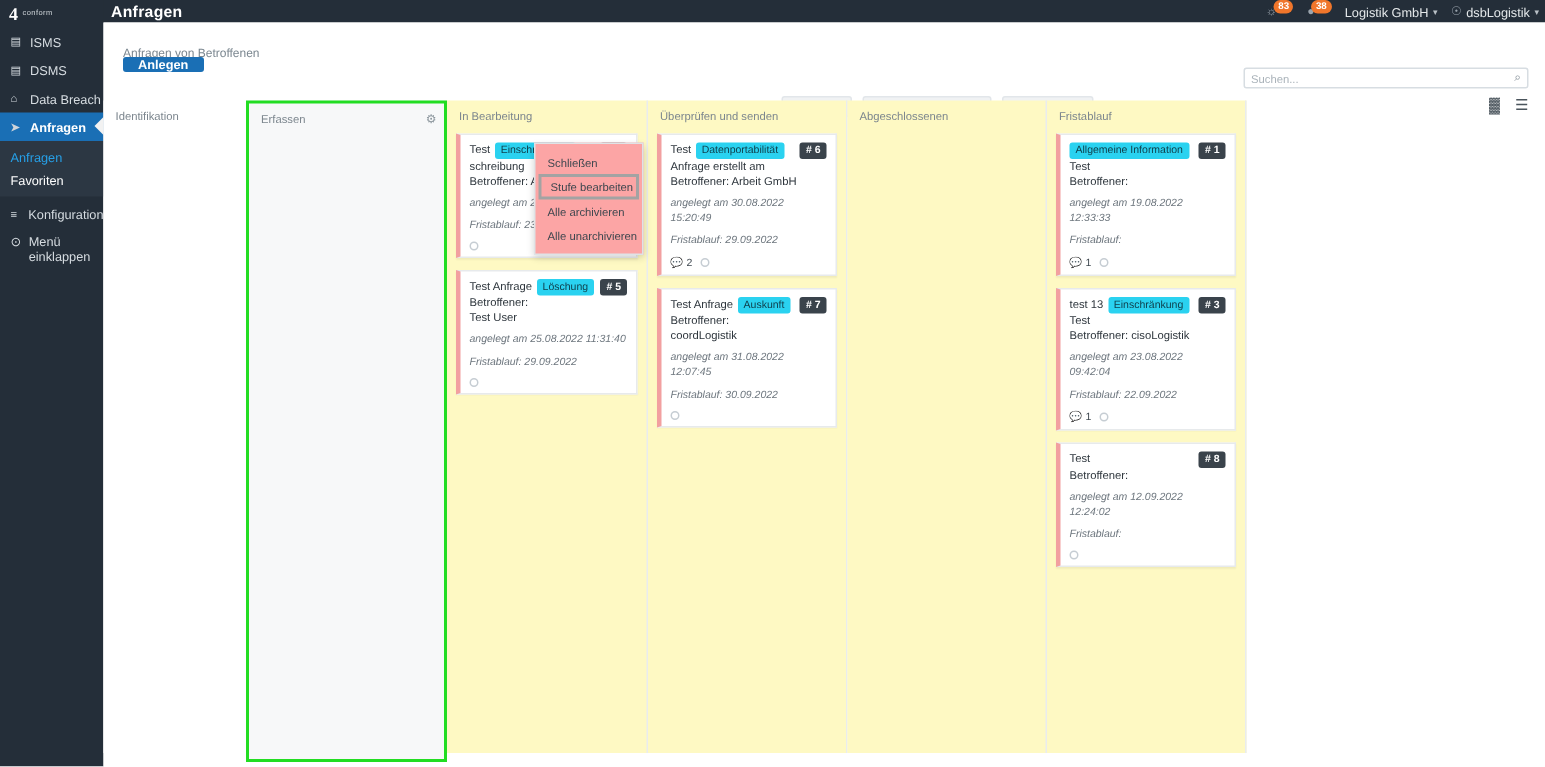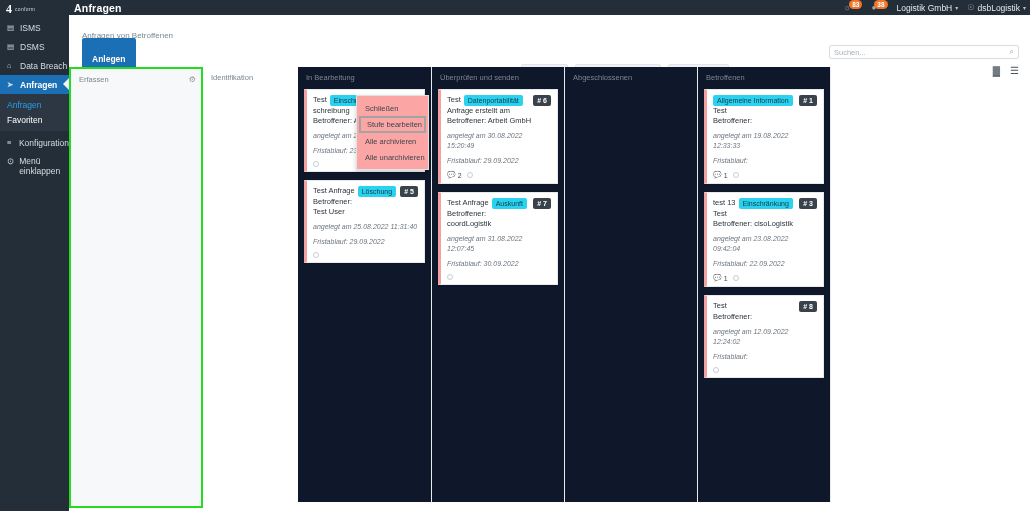--- a/index.html
+++ b/index.html
@@ -82,21 +82,21 @@
     position: absolute; left: 69px; top: 15px;
     width: 961px; height: 496px; background: #ffffff;
   }
   .crumbrow { height: 20px; display: flex; align-items: center; padding-left: 13px; }
   .crumb { font-size: 8px; color: #7b8790; margin-top: 20px; }
 
   .actionrow { position: relative; height: 29px; padding-left: 13px; }
   .btn-primary {
     position: absolute; left: 13px; top: 3px;
     background: #1a6fb5; color: #fff; border: none;
-    font-size: 8.5px; font-weight: bold; padding: 16px 10px;
+    font-size: 8.5px; font-weight: bold; padding: 0 10px;
     border-radius: 2px; cursor: pointer;
     font-family: "Liberation Sans", sans-serif;
   }
   .searchbox {
     position: absolute; right: 11px; top: 10px; width: 190px; height: 14px;
     border: 1px solid #d7dde2; background: #fff; border-radius: 2px;
     display: flex; align-items: center; padding: 0 4px;
   }
   .searchbox input {
     border: none; outline: none; flex: 1; font-size: 7.5px; color: #5b6771;
@@ -118,21 +118,21 @@
   }
   .vgroup { position: absolute; right: 11px; top: 0; display: flex; gap: 10px; }
   .vbtn { font-size: 10px; color: #4a545c; cursor: pointer; line-height: 14px; }
 
   
   .board {
     position: absolute; left: 0; top: 52px; width: 961px; height: 444px;
     display: flex;
   }
   .col {
-    position: relative; background: #0f172a; border-right: 1px solid #e9ecee;
+    position: relative; background: #fef9c3; border-right: 1px solid #e9ecee;
     height: 435px;
   }
   .col.identification { width: 95px; background: #ffffff; border-right: none; }
   .col.w1 { width: 134px; }
   .col.w2 { width: 133px; }
   .col.active-col {
     border: 2px solid #22dd22; background: #f7f8f9;
     height: 441px;
   }
   .col-head {
@@ -285,30 +285,30 @@
         </div>
       </div>
       <div class="vgroup">
         <span class="vbtn">▓</span>
         <span class="vbtn">☰</span>
       </div>
     </div>
 
     <div class="board">
 
+      <div class="col identification">
+        <div class="col-head">
+          <span class="col-title">Identifikation</span>
+        </div>
+      </div>
+
       <div class="col w1 active-col">
         <div class="col-head">
           <span class="col-title">Erfassen</span>
           <span class="gear">⚙</span>
-        </div>
-      </div>
-
-      <div class="col identification">
-        <div class="col-head">
-          <span class="col-title">Identifikation</span>
         </div>
       </div>
 
       <div class="col w1">
         <div class="col-head">
           <span class="col-title">In Bearbeitung</span>
         </div>
         <div class="cards">
 
           <div class="card">
@@ -388,21 +388,21 @@
       </div>
 
       <div class="col w2">
         <div class="col-head">
           <span class="col-title">Abgeschlossenen</span>
         </div>
       </div>
 
       <div class="col w2">
         <div class="col-head">
-          <span class="col-title">Betroffenen</span>
+          <span class="col-title">Fristablauf</span>
         </div>
         <div class="cards">
 
           <div class="card">
             <div class="card-top">
               <span class="tag">Allgemeine Information</span>
               <span class="num"># 1</span>
             </div>
             <div class="card-sub">Test</div>
             <div class="card-sub">Betroffener:</div>

